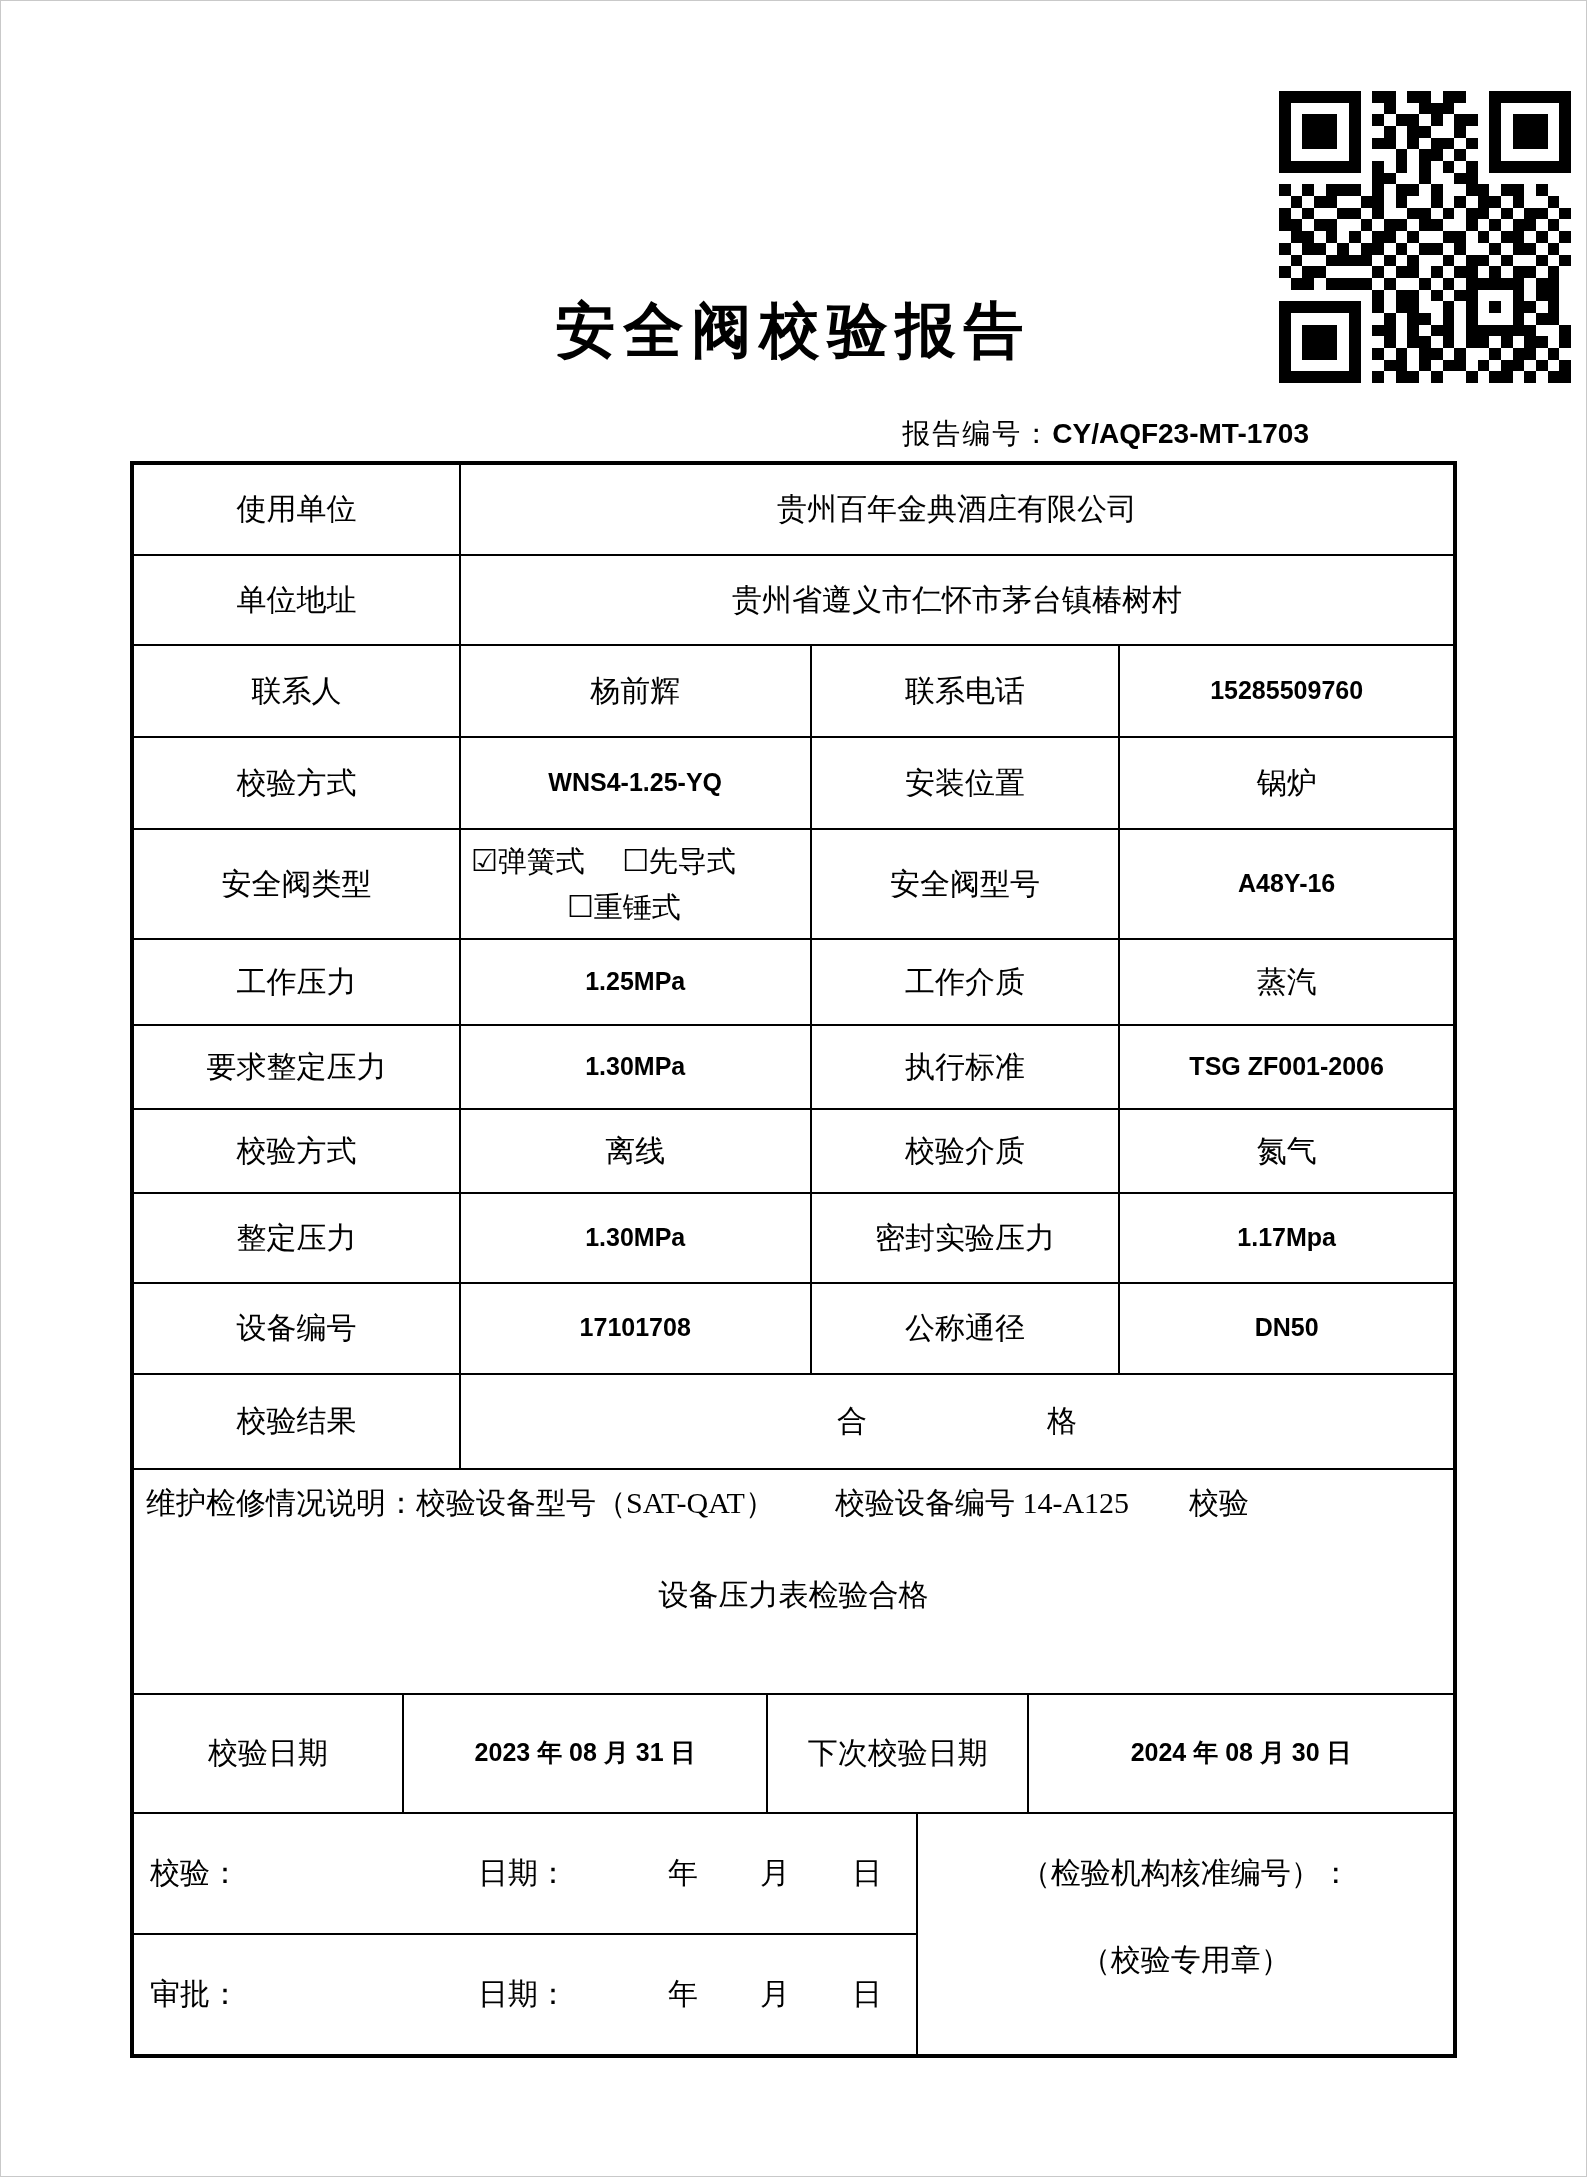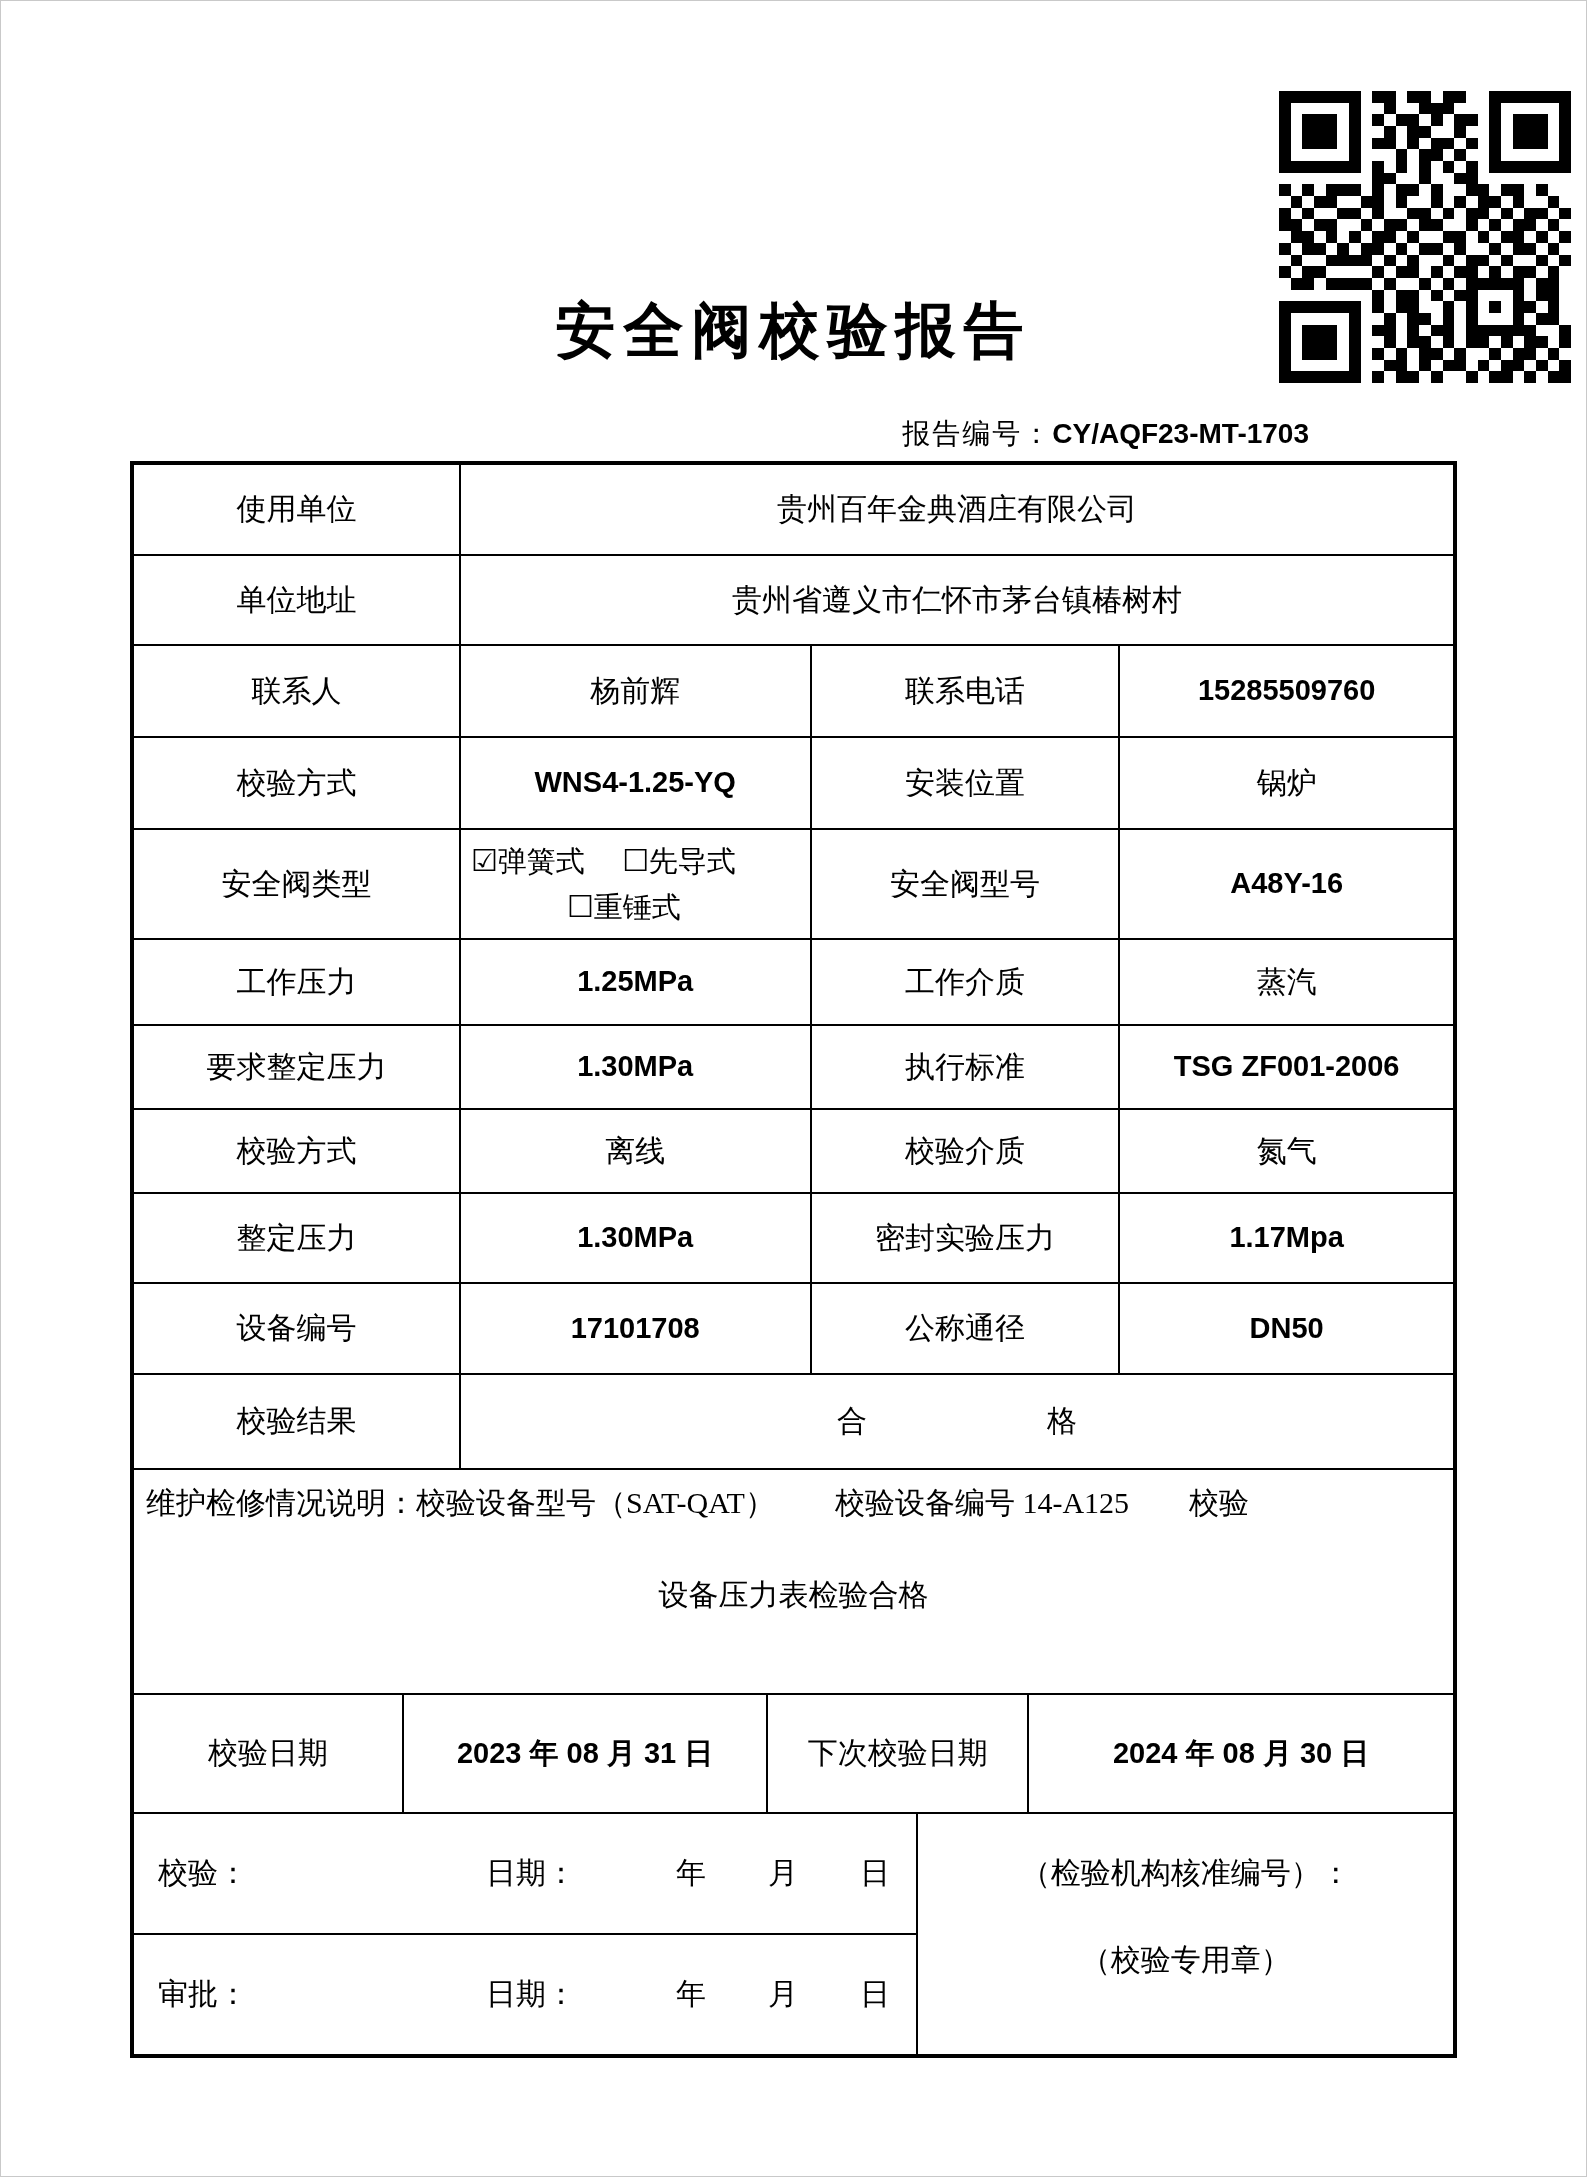--- a/index.html
+++ b/index.html
@@ -48,29 +48,29 @@
     width:1327px; margin:10px auto 0 auto;
     border:4px solid #000;
     box-sizing:border-box;
     background:#fff;
   }
   table { border-collapse:collapse; width:100%; table-layout:fixed; }
   td {
     border-right:2px solid #000;
     border-bottom:2px solid #000;
     text-align:center; vertical-align:middle;
-    font-size:30px; padding:8px; line-height:1.25;
+    font-size:30px; padding:0; line-height:1.25;
     overflow:hidden;
   }
   td.no-r { border-right:none; }
   td.no-b { border-bottom:none; }
   .h90{height:90px}.h92{height:92px}.h110{height:110px}.h86{height:86px}
   .h88{height:84px}.h84{height:84px}.h91{height:91px}.h95{height:95px}
   .h225{height:225px}.h118{height:118px}.h120{height:120px}
-  .num { font-size:29px; }
+  .num { font-size:25px; }
   
   .valve-cell { text-align:left; padding-left:10px; font-size:29px;margin-top:36px; }
   .valve-line2 { padding-left:96px; margin-top:8px; }
   .cbx { font-family:"DejaVu Sans", sans-serif; font-size:30px; }
   .opt-gap { margin-left:30px; }
   
   .note-cell { text-align:left; vertical-align:top; padding:14px 12px 5px 12px; }
   .note-line2 { text-align:center; margin-top:55px; }
   
   .sig-cell { text-align:left; }

